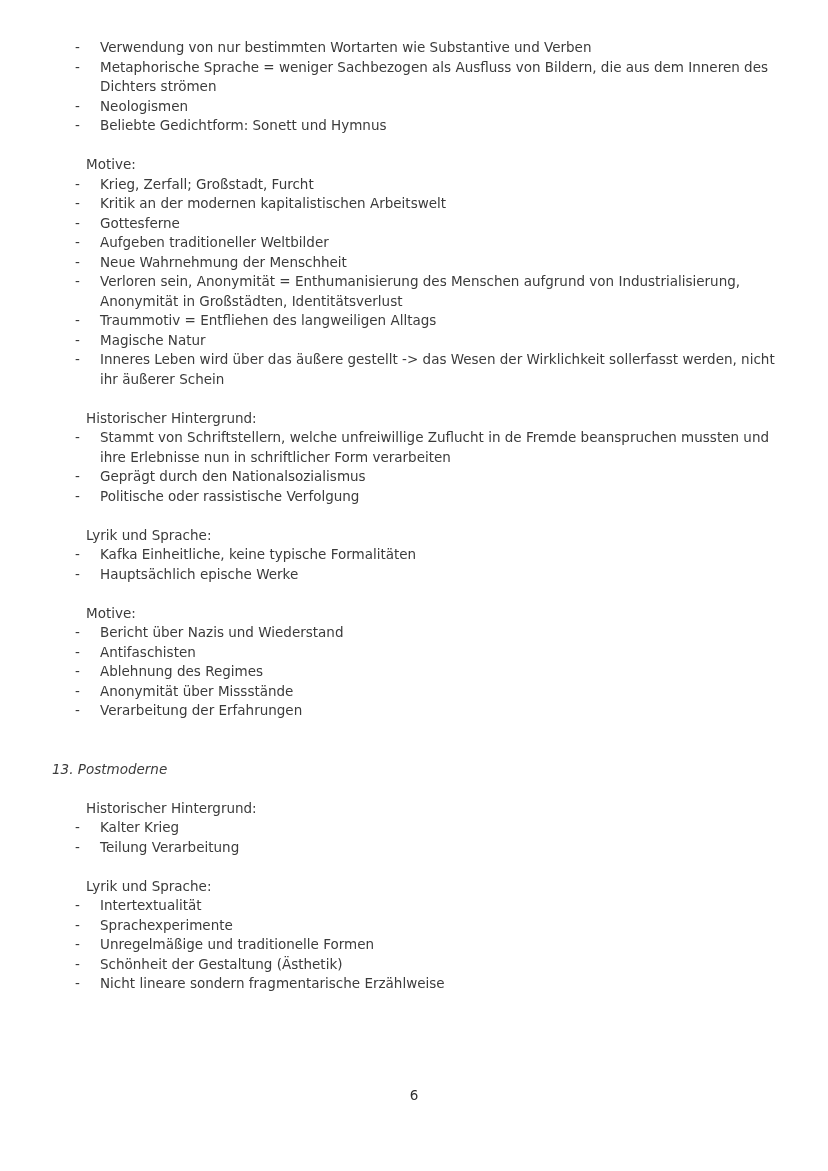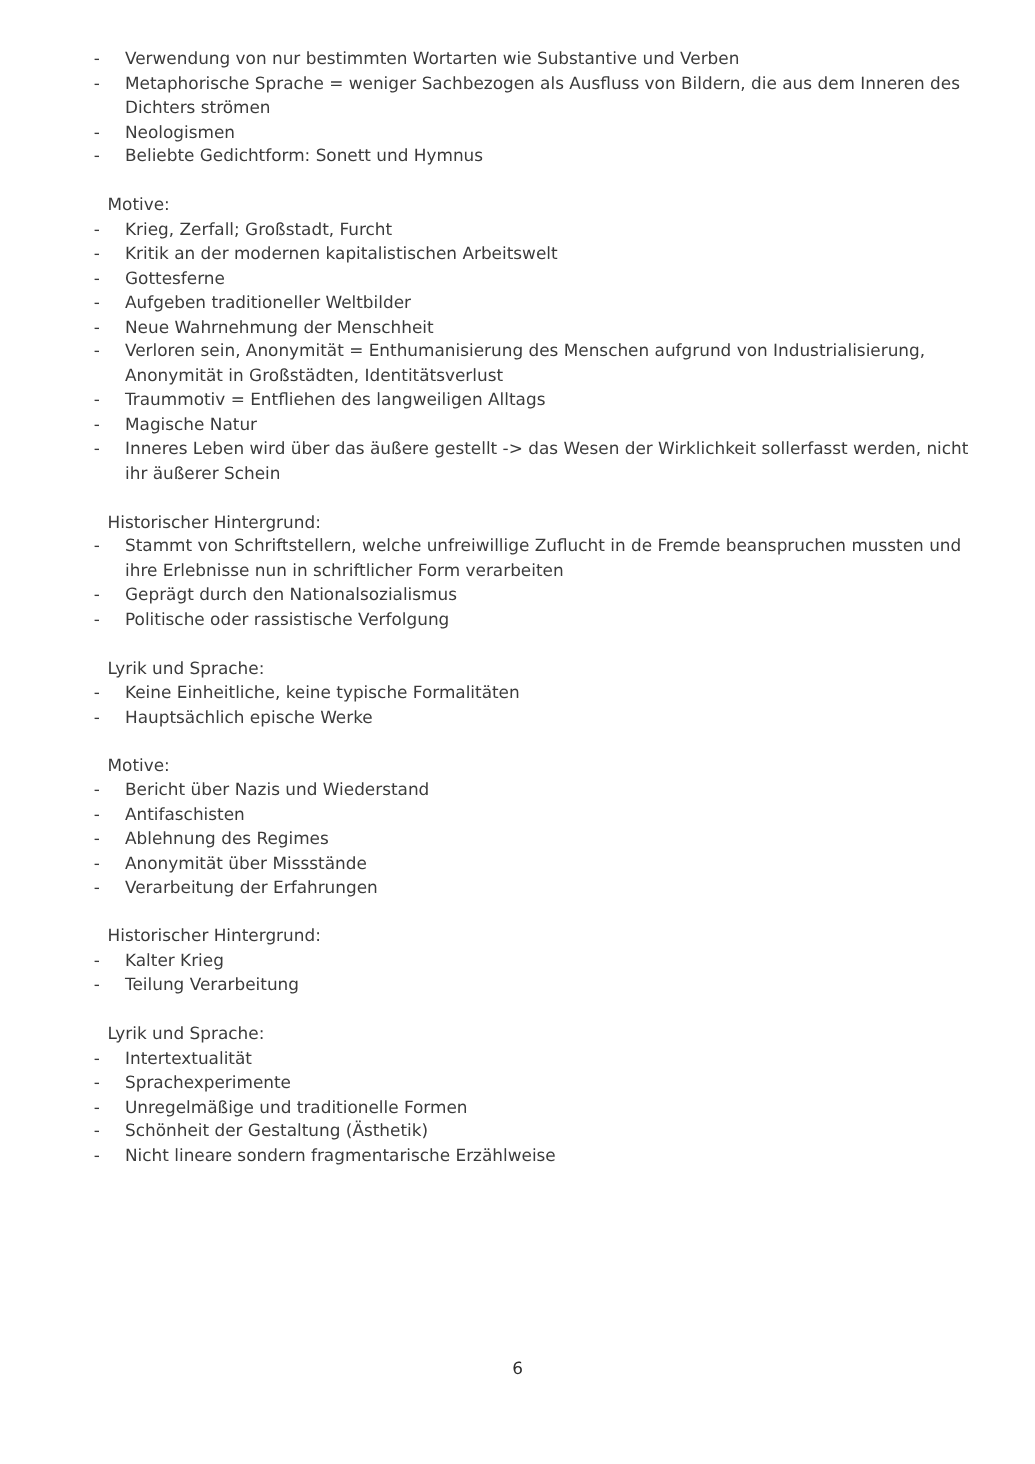--- a/index.html
+++ b/index.html
@@ -140,21 +140,21 @@
         </li>
         <li class="list-item">
           <span class="dash">-</span>
           <span class="item-text">Politische oder rassistische Verfolgung</span>
         </li>
       </ul>
       <div class="block block-label">Lyrik und Sprache:</div>
       <ul class="block block-list">
         <li class="list-item">
           <span class="dash">-</span>
-          <span class="item-text">Keine Einheitliche, keine typische Formalitäten</span>
+          <span class="item-text">Kafka Einheitliche, keine typische Formalitäten</span>
         </li>
         <li class="list-item">
           <span class="dash">-</span>
           <span class="item-text">Hauptsächlich epische Werke</span>
         </li>
       </ul>
       <div class="block block-label">Motive:</div>
       <ul class="block block-list">
         <li class="list-item">
           <span class="dash">-</span>
@@ -170,20 +170,21 @@
         </li>
         <li class="list-item">
           <span class="dash">-</span>
           <span class="item-text">Anonymität über Missstände</span>
         </li>
         <li class="list-item">
           <span class="dash">-</span>
           <span class="item-text">Verarbeitung der Erfahrungen</span>
         </li>
       </ul>
+      <div class="block block-heading">13. Postmoderne</div>
       <div class="block block-label">Historischer Hintergrund:</div>
       <ul class="block block-list">
         <li class="list-item">
           <span class="dash">-</span>
           <span class="item-text">Kalter Krieg</span>
         </li>
         <li class="list-item">
           <span class="dash">-</span>
           <span class="item-text">Teilung Verarbeitung</span>
         </li>

